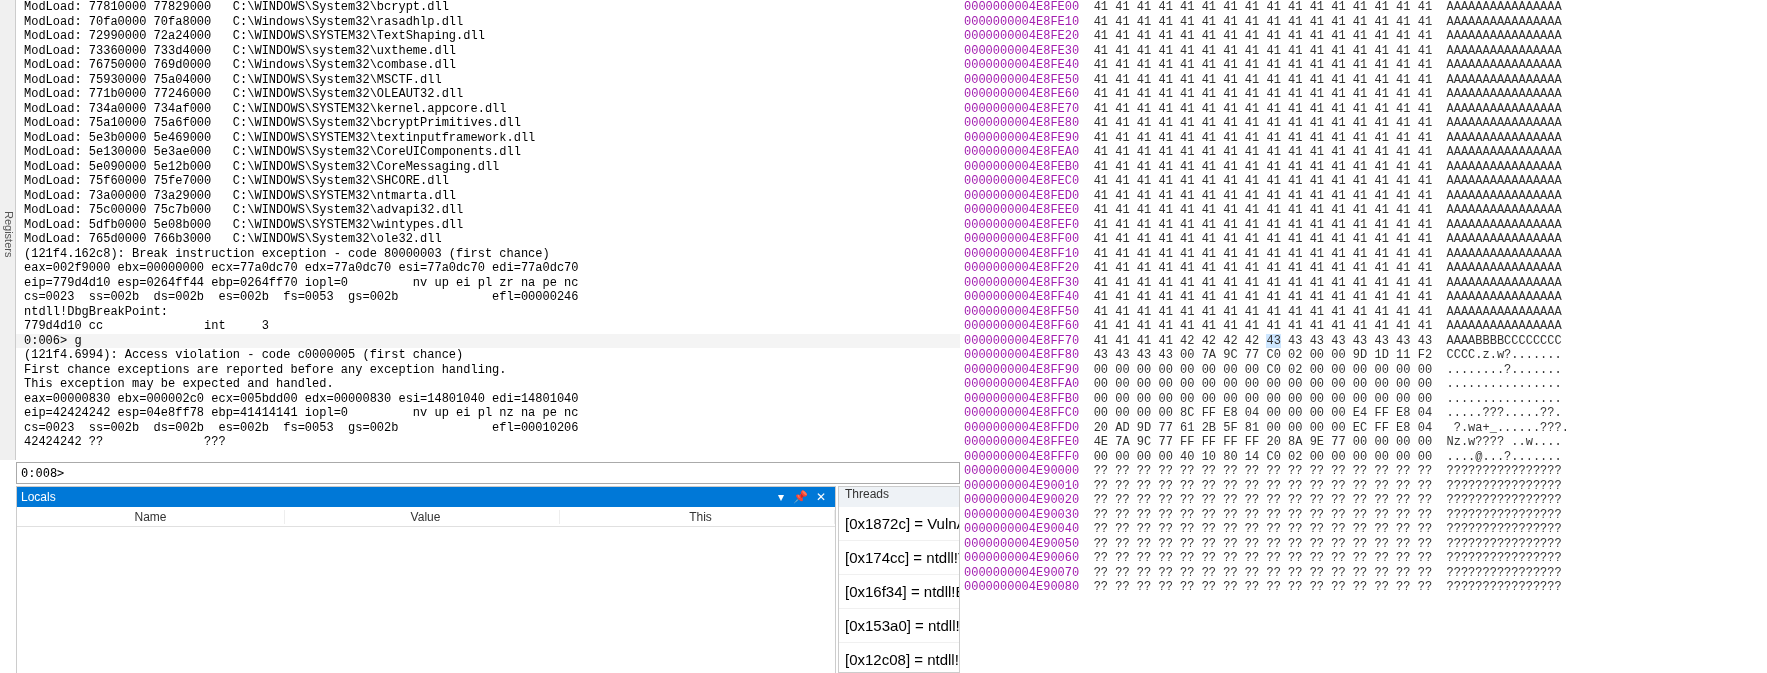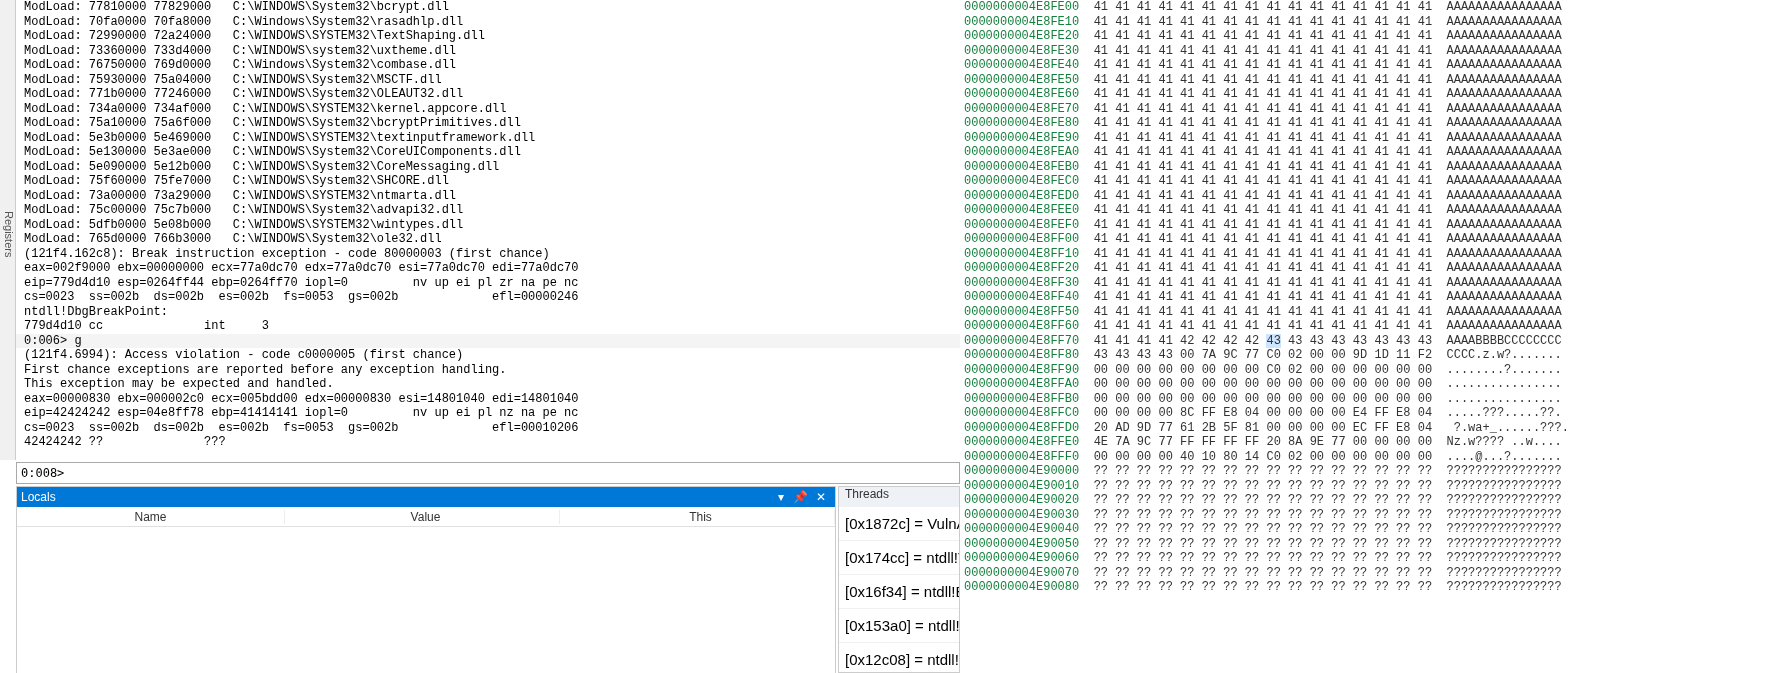--- a/index.html
+++ b/index.html
@@ -129,21 +129,21 @@
   left:960px; top:0;
   width:807px;
   height:673px;
   background:#fff;
   overflow:hidden;
   white-space:pre;
   line-height:14.5px;
   font-size:12px;
 }
 .memory-pane .mrow { padding:0 4px; }
-.memory-pane .addr { color:#15803d; }
+.memory-pane .addr { color:#a21caf; }
 .memory-pane .hex  { color:#333; }
 .memory-pane .asc  { color:#333; }
 .memory-pane .hl-byte { background:#cde6ff; }
 </style>
 </head>
 <body>
 
 <div class="sidebar-tab">Registers</div>
 
 <div class="command-pane" id="command-pane"><div class="line">ModLoad: 77810000 77829000   C:\WINDOWS\System32\bcrypt.dll</div><div class="line">ModLoad: 70fa0000 70fa8000   C:\Windows\System32\rasadhlp.dll</div><div class="line">ModLoad: 72990000 72a24000   C:\WINDOWS\SYSTEM32\TextShaping.dll</div><div class="line">ModLoad: 73360000 733d4000   C:\WINDOWS\system32\uxtheme.dll</div><div class="line">ModLoad: 76750000 769d0000   C:\Windows\System32\combase.dll</div><div class="line">ModLoad: 75930000 75a04000   C:\WINDOWS\System32\MSCTF.dll</div><div class="line">ModLoad: 771b0000 77246000   C:\WINDOWS\System32\OLEAUT32.dll</div><div class="line">ModLoad: 734a0000 734af000   C:\WINDOWS\SYSTEM32\kernel.appcore.dll</div><div class="line">ModLoad: 75a10000 75a6f000   C:\WINDOWS\System32\bcryptPrimitives.dll</div><div class="line">ModLoad: 5e3b0000 5e469000   C:\WINDOWS\SYSTEM32\textinputframework.dll</div><div class="line">ModLoad: 5e130000 5e3ae000   C:\WINDOWS\System32\CoreUIComponents.dll</div><div class="line">ModLoad: 5e090000 5e12b000   C:\WINDOWS\System32\CoreMessaging.dll</div><div class="line">ModLoad: 75f60000 75fe7000   C:\WINDOWS\System32\SHCORE.dll</div><div class="line">ModLoad: 73a00000 73a29000   C:\WINDOWS\SYSTEM32\ntmarta.dll</div><div class="line">ModLoad: 75c00000 75c7b000   C:\WINDOWS\System32\advapi32.dll</div><div class="line">ModLoad: 5dfb0000 5e08b000   C:\WINDOWS\SYSTEM32\wintypes.dll</div><div class="line">ModLoad: 765d0000 766b3000   C:\WINDOWS\System32\ole32.dll</div><div class="line">(121f4.162c8): Break instruction exception - code 80000003 (first chance)</div><div class="line">eax=002f9000 ebx=00000000 ecx=77a0dc70 edx=77a0dc70 esi=77a0dc70 edi=77a0dc70</div><div class="line">eip=779d4d10 esp=0264ff44 ebp=0264ff70 iopl=0         nv up ei pl zr na pe nc</div><div class="line">cs=0023  ss=002b  ds=002b  es=002b  fs=0053  gs=002b             efl=00000246</div><div class="line">ntdll!DbgBreakPoint:</div><div class="line">779d4d10 cc              int     3</div><div class="line hl">0:006&gt; g</div><div class="line">(121f4.6994): Access violation - code c0000005 (first chance)</div><div class="line">First chance exceptions are reported before any exception handling.</div><div class="line">This exception may be expected and handled.</div><div class="line">eax=00000830 ebx=000002c0 ecx=005bdd00 edx=00000830 esi=14801040 edi=14801040</div><div class="line">eip=42424242 esp=04e8ff78 ebp=41414141 iopl=0         nv up ei pl nz na pe nc</div><div class="line">cs=0023  ss=002b  ds=002b  es=002b  fs=0053  gs=002b             efl=00010206</div><div class="line">42424242 ??              ???</div></div>

